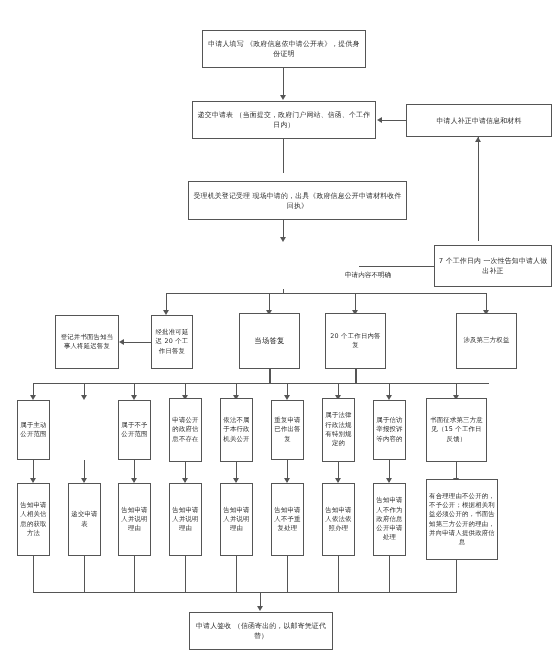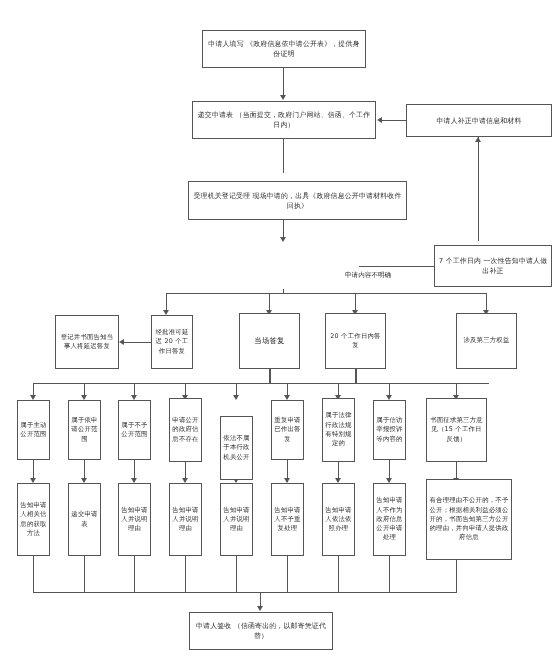--- a/index.html
+++ b/index.html
@@ -191,33 +191,30 @@
   <div class="ln vl" style="left:389px; top:383px; height:15px;"></div>
   <div class="arw arw-down" style="left:386px; top:395px;"></div>
 
   <div class="ln vl" style="left:456px; top:383px; height:15px;"></div>
   <div class="arw arw-down" style="left:453px; top:395px;"></div>
 
   <div class="node narrow t7" style="left:17px; top:400px; width:33px; height:60px;">
     <span class="txt">属于主动公开范围</span>
   </div>
 
-  <div class="node narrow t7" style="left:68px; top:400px; width:33px; height:60px;">
-    <span class="txt">属于依申请公开范围</span>
-  </div>
 
   <div class="node narrow t7" style="left:118px; top:400px; width:33px; height:60px;">
     <span class="txt">属于不予公开范围</span>
   </div>
 
   <div class="node narrow t7" style="left:169px; top:398px; width:33px; height:64px;">
     <span class="txt">申请公开的政府信息不存在</span>
   </div>
 
-  <div class="node narrow t7" style="left:220px; top:416px; width:33px; height:64px;text-align:center;">
+  <div class="node narrow t7" style="left:220px; top:398px; width:33px; height:64px;text-align:center;">
     <span class="txt">依法不属于本行政机关公开</span>
   </div>
 
   <div class="node narrow t7" style="left:271px; top:400px; width:33px; height:60px;">
     <span class="txt">重复申请已作出答复</span>
   </div>
 
   <div class="node narrow t7" style="left:322px; top:398px; width:33px; height:64px;">
     <span class="txt">属于法律行政法规有特别规定的</span>
   </div>
@@ -282,21 +279,21 @@
   </div>
 
   <div class="node narrow t7" style="left:322px; top:483px; width:33px; height:73px;">
     <span class="txt">告知申请人依法依照办理</span>
   </div>
 
   <div class="node narrow t7" style="left:373px; top:483px; width:33px; height:73px;">
     <span class="txt">告知申请人不作为政府信息公开申请处理</span>
   </div>
 
-  <div class="node t7" style="left:426px; top:479px; width:86px; height:81px;justify-content:center;">
+  <div class="node t7" style="left:426px; top:479px; width:72px; height:81px;justify-content:center;">
     <span class="txt">有合理理由不公开的，不予公开；根据相关利益必须公开的，书面告知第三方公开的理由，并向申请人提供政府信息</span>
   </div>
 
   <div class="ln vl" style="left:33px; top:556px; height:36px;"></div>
   <div class="ln vl" style="left:84px; top:556px; height:36px;"></div>
   <div class="ln vl" style="left:134px; top:556px; height:36px;"></div>
   <div class="ln vl" style="left:185px; top:556px; height:36px;"></div>
   <div class="ln vl" style="left:236px; top:556px; height:36px;"></div>
   <div class="ln vl" style="left:287px; top:556px; height:36px;"></div>
   <div class="ln vl" style="left:338px; top:556px; height:36px;"></div>

